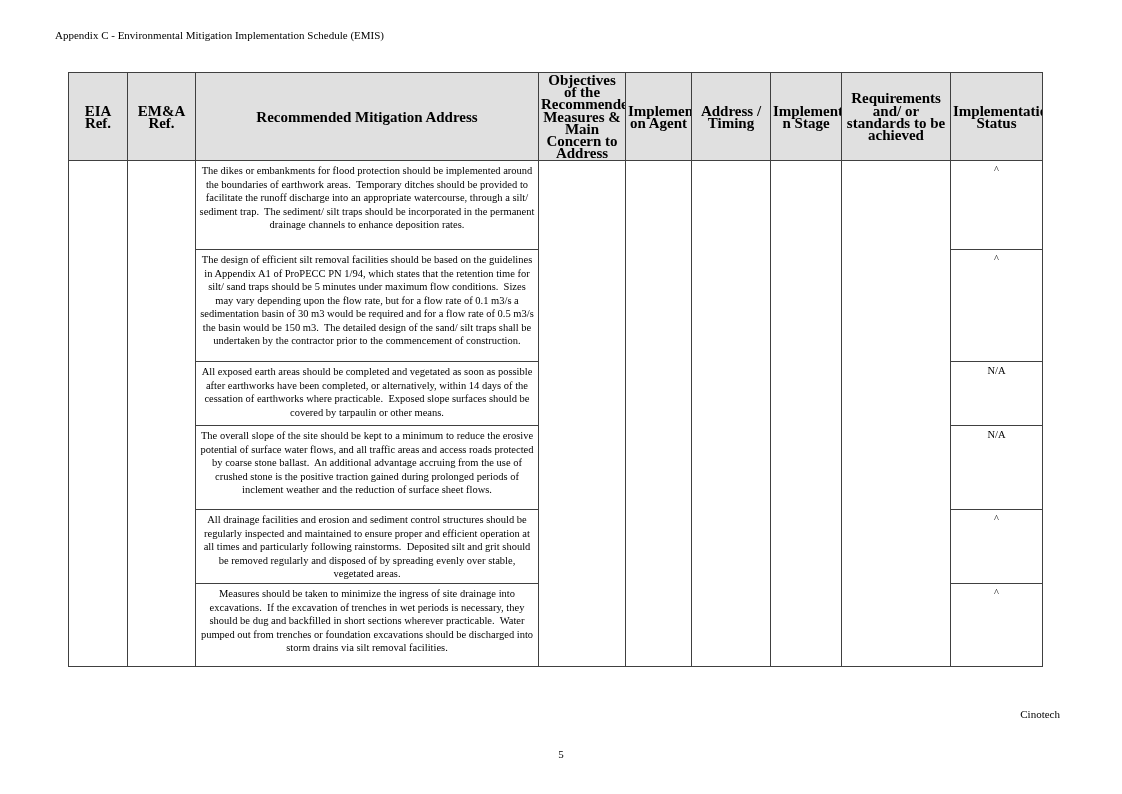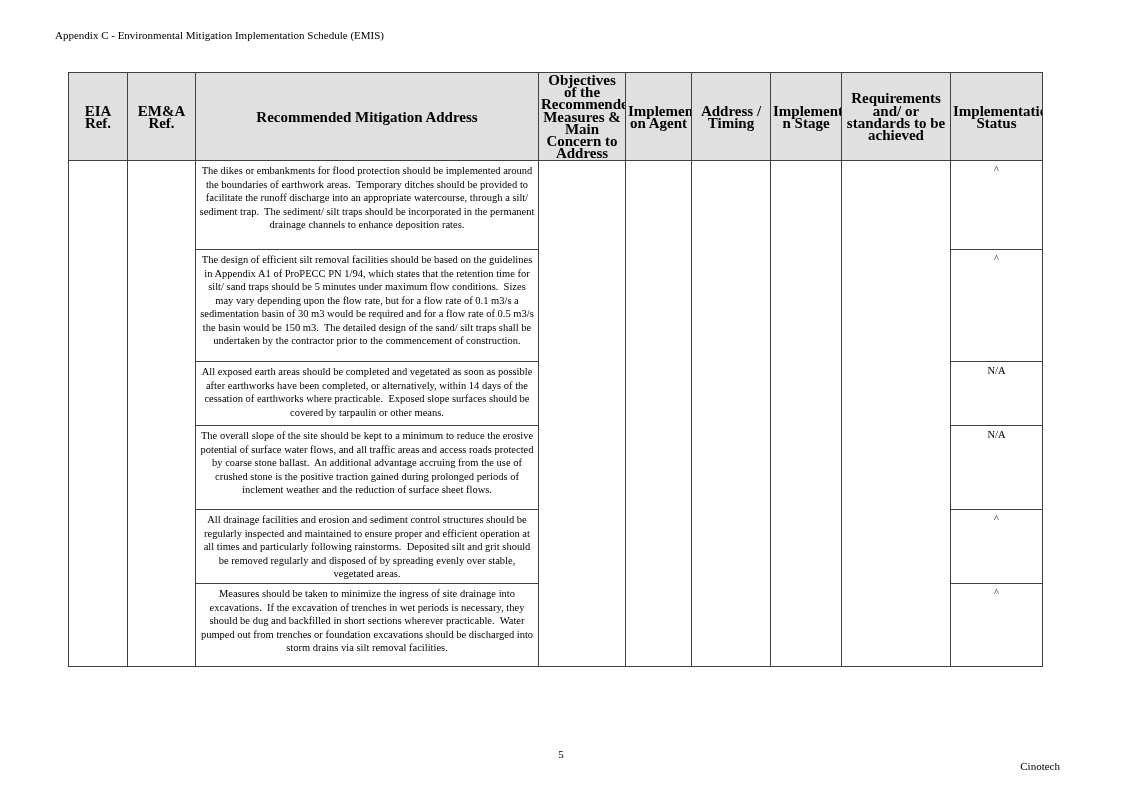--- a/index.html
+++ b/index.html
@@ -71,21 +71,21 @@
   .footer-page-number {
     position:absolute;
     top:748px;
     left:0;
     width:1122px;
     text-align:center;
     font-size:11px;
   }
   .footer-company {
     position:absolute;
-    top:760px;
+    top:708px;
     right:62px;
     font-size:11px;
   }
 </style>
 </head>
 <body>
 
 <div class="page">
 
   <div class="doc-title">Appendix C - Environmental Mitigation Implementation Schedule (EMIS)</div>

